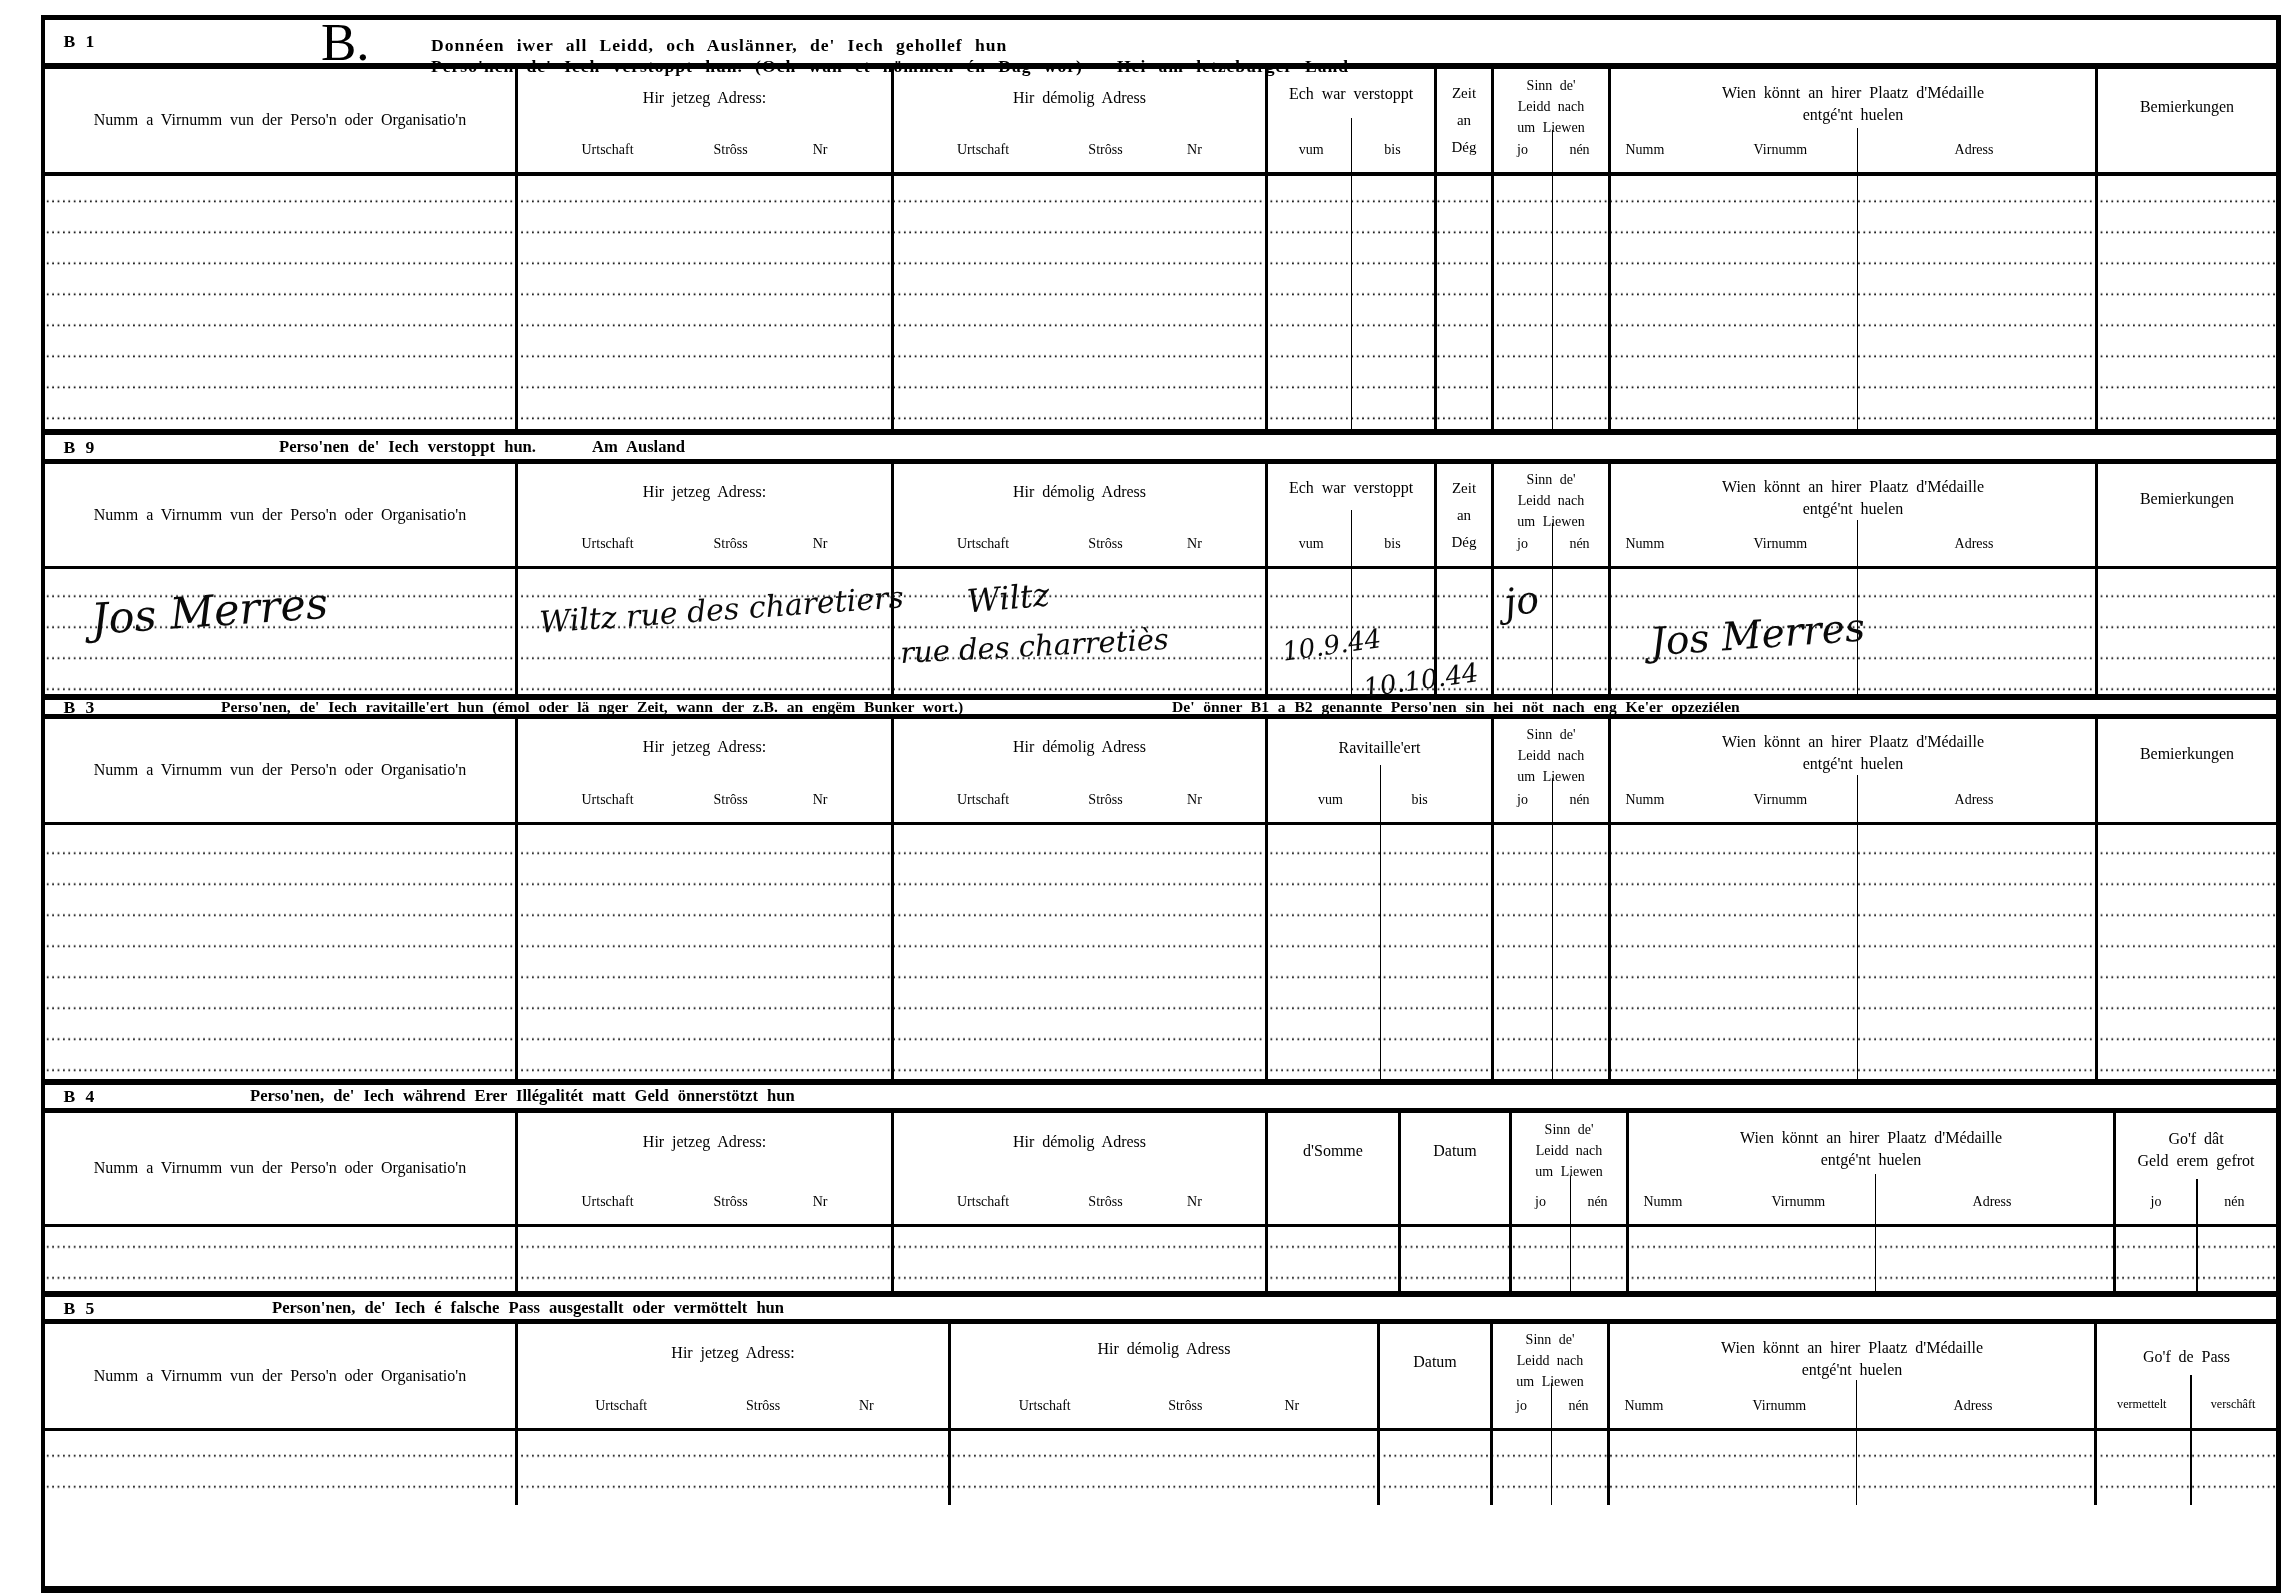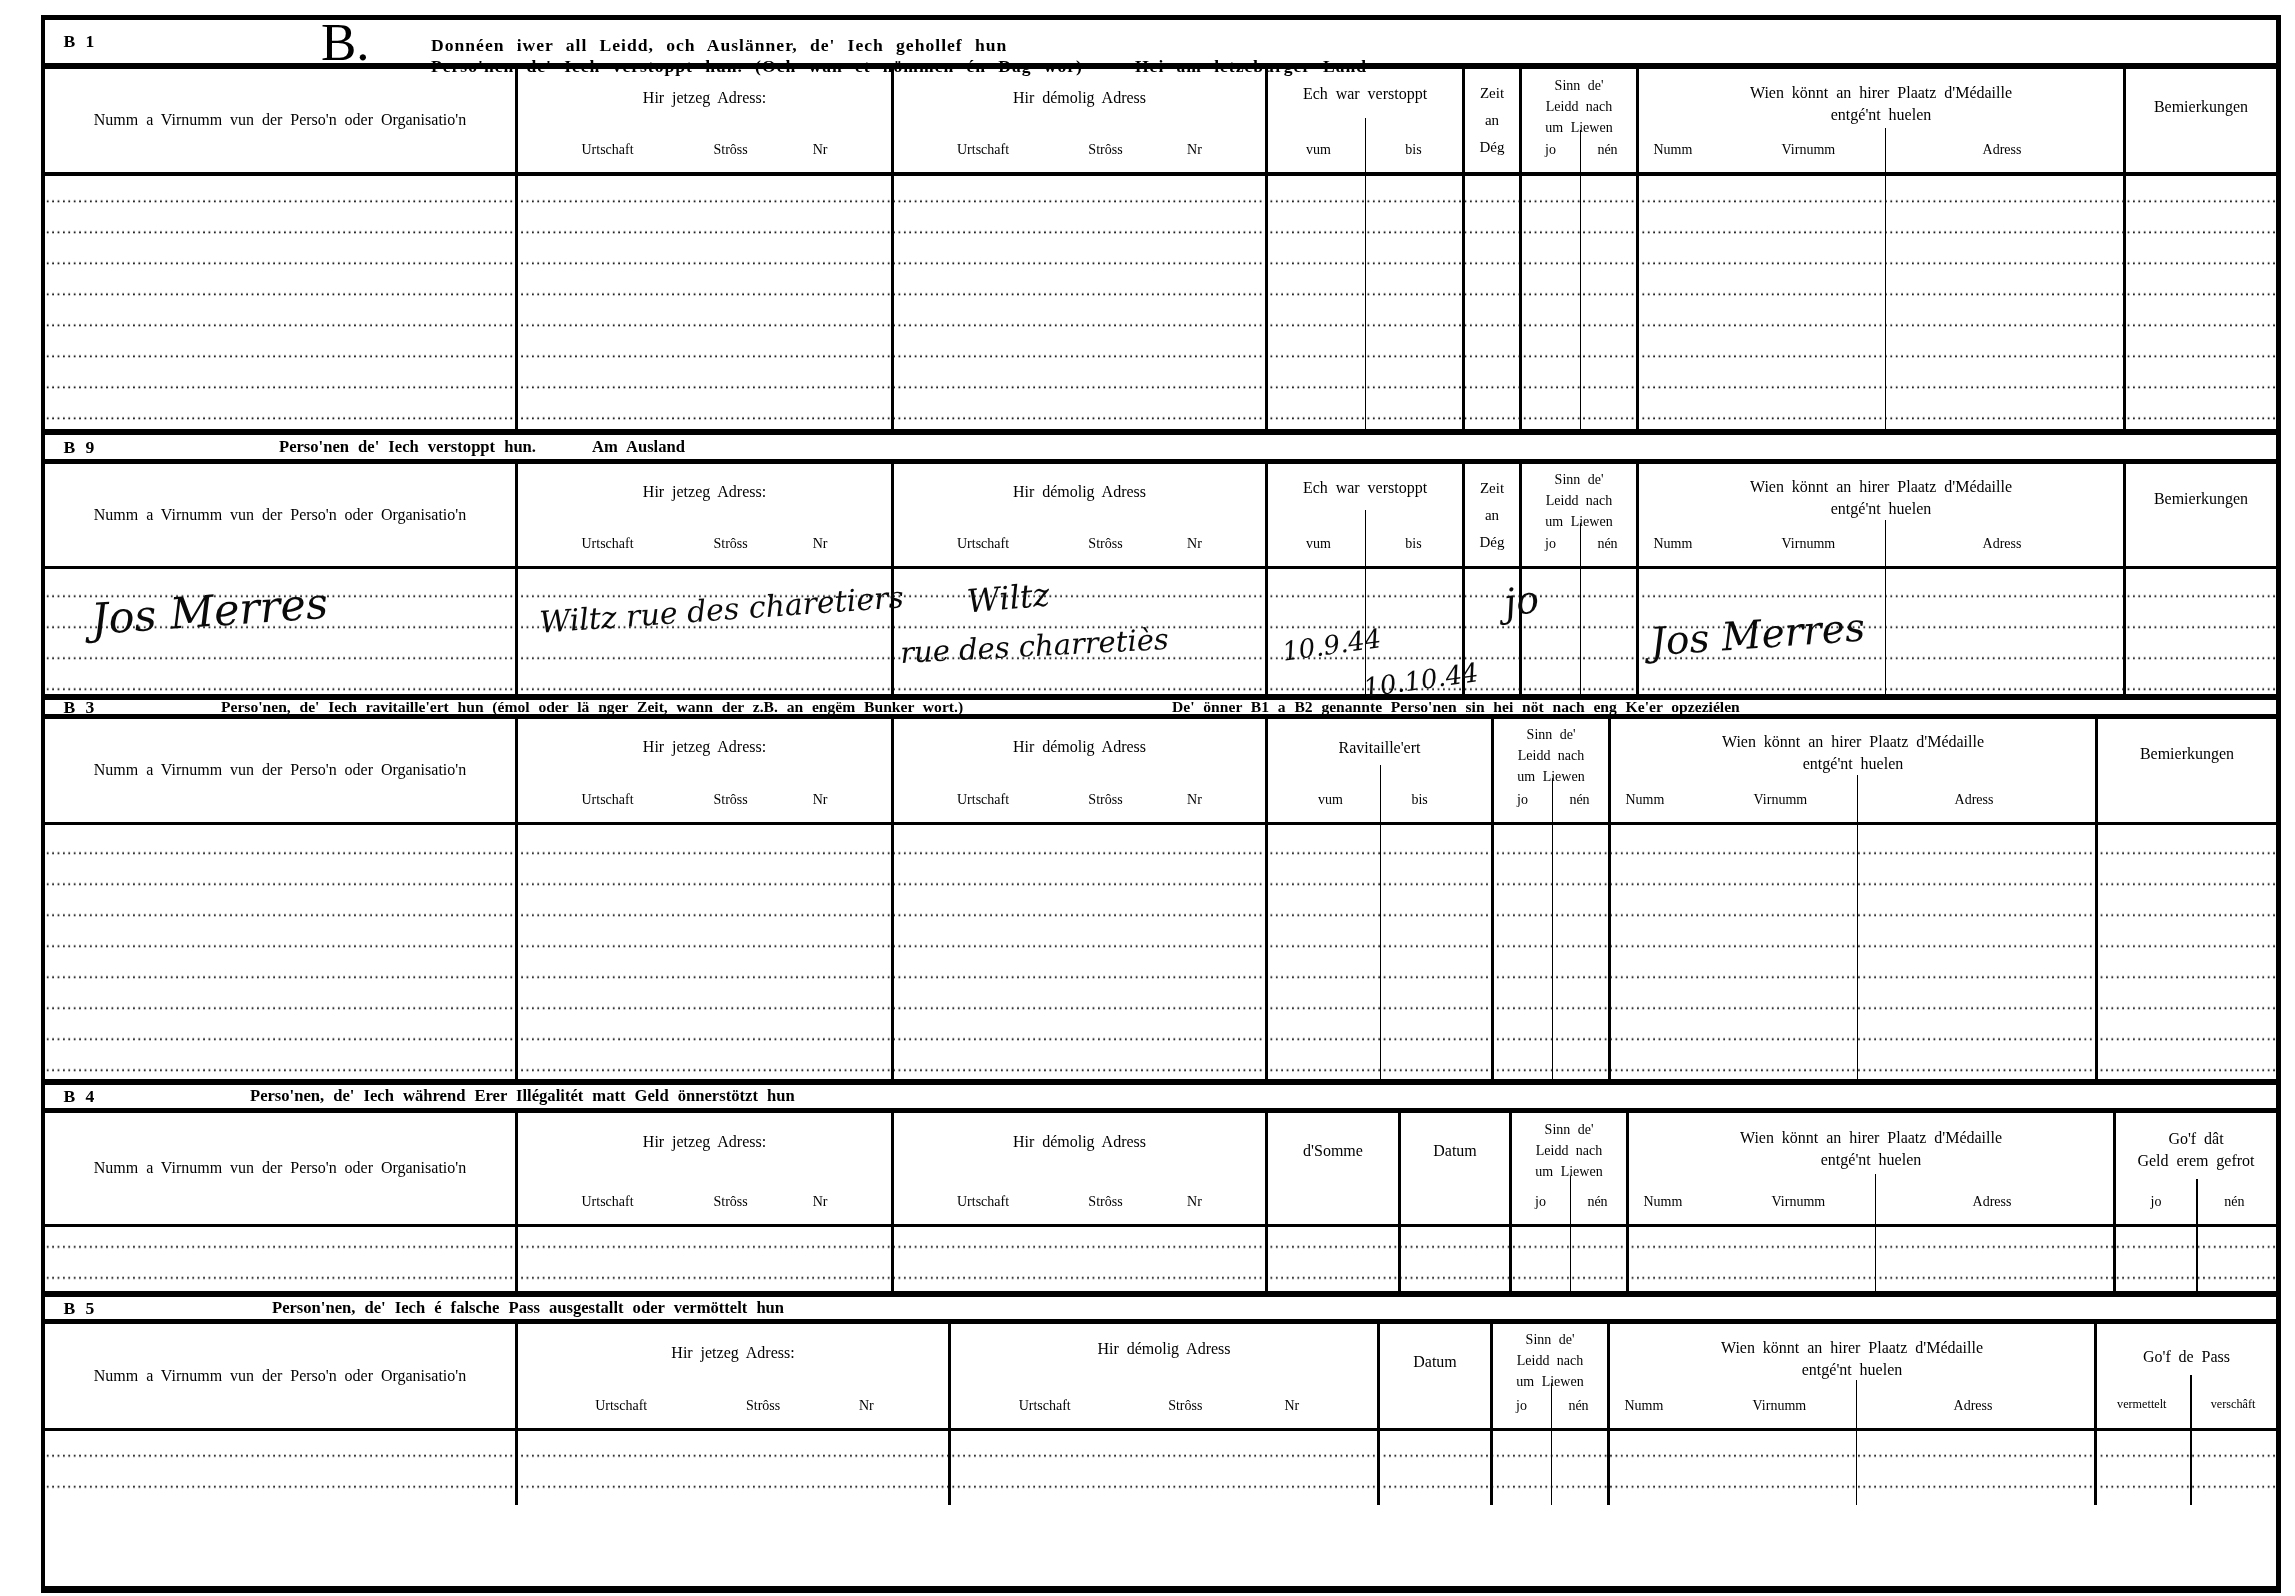--- a/index.html
+++ b/index.html
@@ -19,21 +19,21 @@
   .band .sid {
     position:absolute; left:18.5px; top:50%; transform:translateY(-50%);
     font-size:17.6px; font-weight:bold; letter-spacing:2.9px; white-space:nowrap;
   }
   .band .btitle { position:absolute; top:50%; transform:translateY(-50%);
     font-size:16.6px; font-weight:bold; word-spacing:4.9px; white-space:nowrap; }
   
   .hrow { display:flex; box-sizing:border-box; border-bottom:4.9px solid #000; }
   .hc { position:relative; box-sizing:border-box; border-right:3.9px solid #000; }
   .wlast { flex:1 1 auto; border-right:none !important; }
-  .w1{width:473px}.w2{width:376px}.w3{width:374px}.w4{width:197px}.w5{width:57px}
+  .w1{width:473px}.w2{width:376px}.w3{width:374px}.w4{width:169px}.w5{width:57px}
   .w6{width:117px}.w7{width:487px}
   .w4r{width:226px}.w4s{width:133px}.w5d{width:111px}
   .w2b{width:433px}.w3b{width:429px}.w4d{width:113px}
   .tl { position:absolute; left:0; right:0; text-align:center; font-size:16px;
         line-height:1.35; word-spacing:3.9px; }
   .tl.center { top:50%; transform:translateY(-50%); padding:0 27px; }
   .bl { position:absolute; left:0; right:0; bottom:10px; height:19.5px; font-size:14px; }
   .bl span { position:absolute; transform:translateX(-50%); white-space:nowrap; }
   .subdiv { position:absolute; width:1.5px; background:#000; bottom:0; }
   .stack { position:absolute; top:50%; transform:translateY(-50%); width:100%;
@@ -45,21 +45,21 @@
   .dc { position:relative; box-sizing:border-box; border-right:3.9px solid #000; }
   .tdiv { position:absolute; top:0; bottom:0; width:1.5px; background:#000; }
   .lastrow { border-bottom:none; }
   
   .hw { position:absolute; font-family:"DejaVu Serif",serif; font-style:italic;
         white-space:nowrap; color:#0a0a0a; }
   
   .b1band .bigB { position:absolute; left:276px; top:-3.9px; font-size:53px; line-height:1; font-weight:normal; }
   .b1band .tblock { position:absolute; left:386px; top:15px; }
   .b1band .tline { font-size:17.6px; font-weight:bold; letter-spacing:1px; word-spacing:6.8px; white-space:nowrap; }
-  .b1band .tline2right { margin-left:52px; }
+  .b1band .tline2right { margin-left:34px; }
 </style>
 </head>
 <body>
 
 <div class="form">
 
   <div class="band b1band" style="height:49px">
     <span class="sid">B 1</span>
     <span class="bigB">B.</span>
     <div class="tblock">

